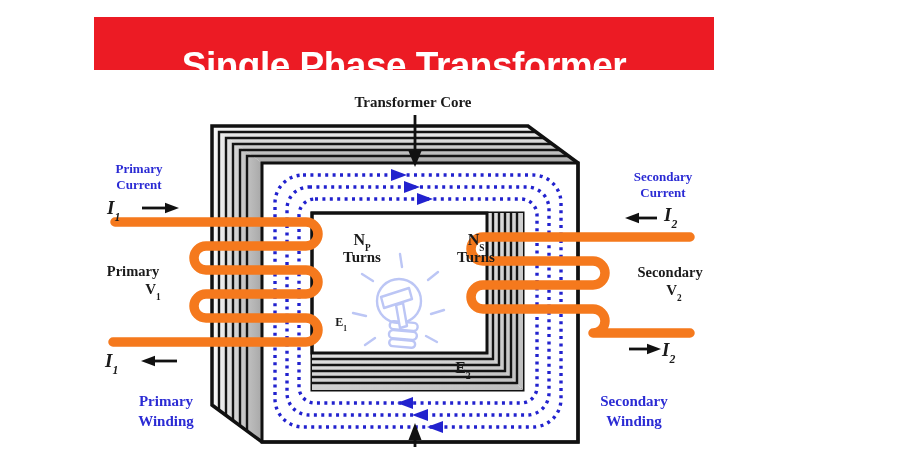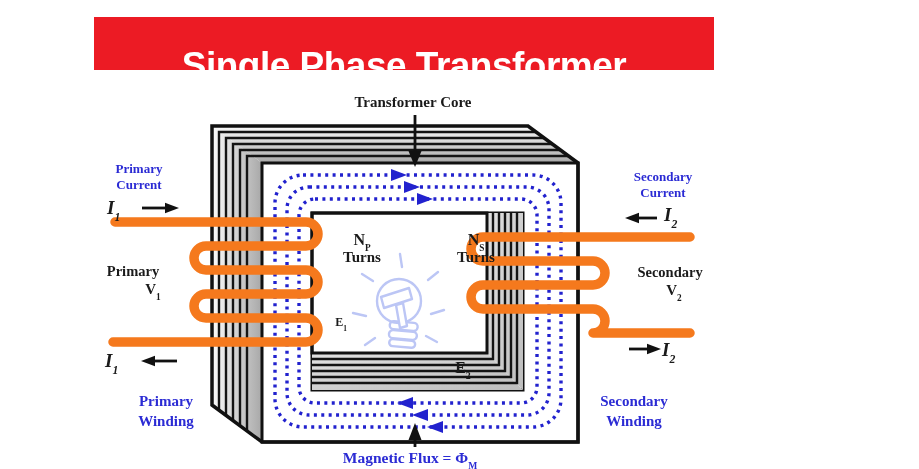--- a/index.html
+++ b/index.html
@@ -202,17 +202,14 @@
     <div><span style="font-size:16px;">N</span><sub class="s">S</sub></div>
     <div>Turns</div>
   </div>
   <div class="lbl ctr" style="left:341px;top:315px;font-size:12px;">
     <span>E</span><sub class="s">1</sub>
   </div>
   <div class="lbl ctr" style="left:463px;top:315px;font-size:16px;margin-top:44px;">
     <span>E</span><sub class="s">2</sub>
   </div>
 
-  <div class="lbl ctr blue" style="left:410px;top:449px;font-size:15.5px;">
-    <span>Magnetic Flux = Φ</span><sub class="s">M</sub>
-  </div>
 
 </div>
 
 </body></html>

